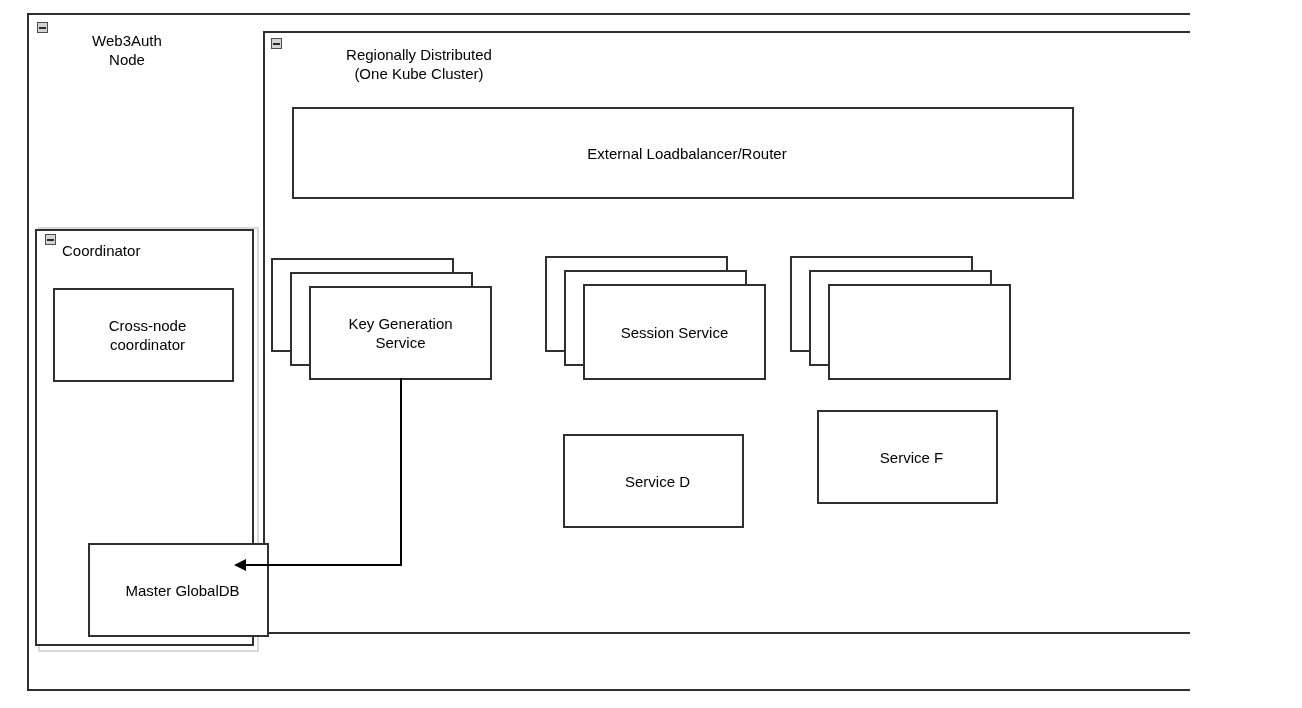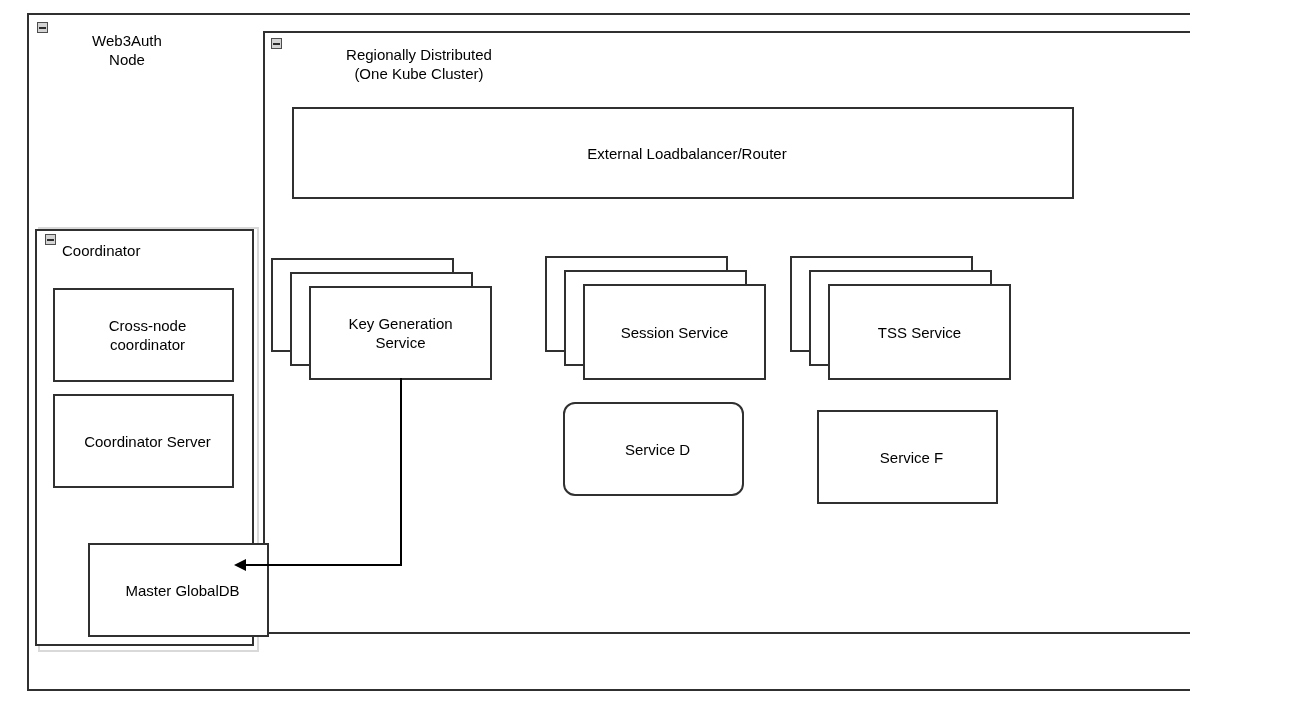--- a/index.html
+++ b/index.html
@@ -164,47 +164,43 @@
     <div class="layer l1" style="width:183px; height:96px;"></div>
     <div class="layer l2" style="width:183px; height:96px;"></div>
     <div class="layer l3" style="width:183px; height:96px;"></div>
     <div class="stack-label" style="width:183px; height:96px;">Session Service</div>
   </div>
 
   <div class="stack" style="left:790px; top:256px; width:221px; height:124px;">
     <div class="layer l1" style="width:183px; height:96px;"></div>
     <div class="layer l2" style="width:183px; height:96px;"></div>
     <div class="layer l3" style="width:183px; height:96px;"></div>
-    <div class="stack-label" style="width:183px; height:96px;">TSS Service</div>
-  </div>
-
-  <div class="box" style="left:563px; top:402px; width:181px; height:94px;border-radius:12px;">
+  </div>
+
+  <div class="box" style="left:563px; top:434px; width:181px; height:94px;">
     <div class="box-label label-center">Service D</div>
   </div>
 
   <div class="box" style="left:817px; top:410px; width:181px; height:94px;">
     <div class="box-label label-center">Service F</div>
   </div>
 
   <div class="frame-outer" style="left:38px; top:227px; width:221px; height:425px;"></div>
 
   <div class="container-box" style="left:35px; top:229px; width:219px; height:417px;"></div>
 
   <div class="collapse-icon" style="left:45px; top:234px;"></div>
 
   <div class="group-title" style="left:62px; top:241px; width:120px; text-align:left;">Coordinator</div>
 
   <div class="box" style="left:53px; top:288px; width:181px; height:94px;">
     <div class="box-label label-center">Cross-node
 coordinator</div>
   </div>
 
-  <div class="box" style="left:53px; top:394px; width:181px; height:94px;">
-    <div class="box-label label-center">Coordinator Server</div>
-  </div>
 
   <div class="box" style="left:53px; top:543px; width:181px; height:94px;margin-left:35px;">
     <div class="box-label label-center">Master GlobalDB</div>
   </div>
 
   <div class="edge-v" style="left:400px; top:378px; height:188px;"></div>
   <div class="edge-h" style="left:245px; top:564px; width:157px;"></div>
   <div class="arrow-left" style="left:234px; top:559px;"></div>
 
 </div>

